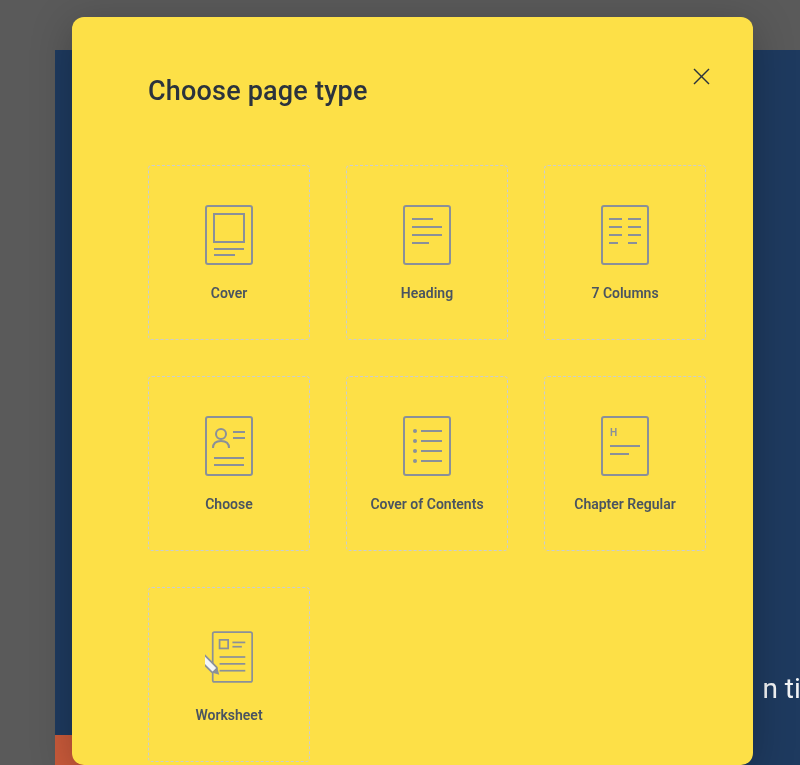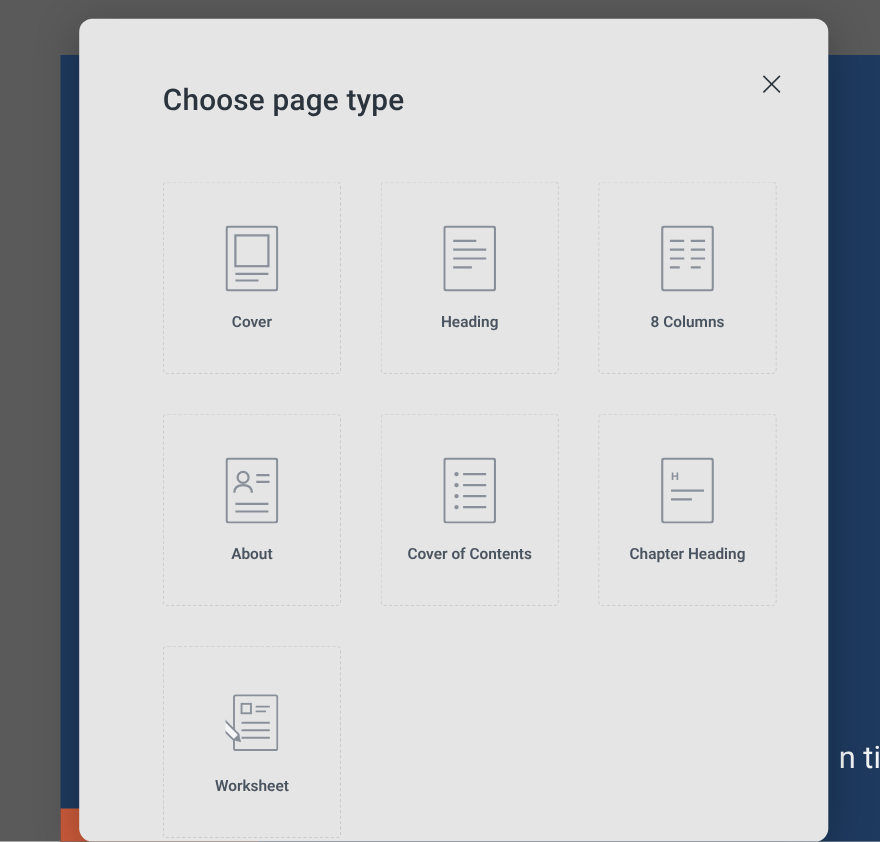--- a/index.html
+++ b/index.html
@@ -21,21 +21,21 @@
     position: absolute;
     right: -10px; bottom: 60px;
     color: #fff;
     font-size: 28px;
     opacity: 0.95;
   }
   .modal {
     position: absolute;
     left: 72px; top: 17px;
     width: 681px; height: 748px;
-    background: #e5e5e5;
+    background: #fde047;
     border-radius: 12px;
     box-shadow: 0 8px 40px rgba(0,0,0,0.25);
     padding: 30px 0 0 0;
   }
   .modal-header {
     display: flex; align-items: center; justify-content: space-between;
     padding: 28px 40px 0 76px;
   }
   .modal-title {
     font-size: 27px;
@@ -134,36 +134,36 @@
           <line x1="8" y1="14" x2="21" y2="14" stroke="#8a9099" stroke-width="2"></line>
           <line x1="8" y1="22" x2="21" y2="22" stroke="#8a9099" stroke-width="2"></line>
           <line x1="8" y1="30" x2="21" y2="30" stroke="#8a9099" stroke-width="2"></line>
           <line x1="8" y1="38" x2="17" y2="38" stroke="#8a9099" stroke-width="2"></line>
           <line x1="27" y1="14" x2="40" y2="14" stroke="#8a9099" stroke-width="2"></line>
           <line x1="27" y1="22" x2="40" y2="22" stroke="#8a9099" stroke-width="2"></line>
           <line x1="27" y1="30" x2="40" y2="30" stroke="#8a9099" stroke-width="2"></line>
           <line x1="27" y1="38" x2="36" y2="38" stroke="#8a9099" stroke-width="2"></line>
         </svg>
       </div>
-      <div class="card-label">8 Columns</div>
+      <div class="card-label">7 Columns</div>
     </div>
 
     <div class="card">
       <div class="card-icon">
         <svg width="48" height="60" viewBox="0 0 48 60">
           <rect x="1" y="1" width="46" height="58" rx="2" fill="none" stroke="#8a9099" stroke-width="2"></rect>
           <circle cx="16" cy="18" r="5" fill="none" stroke="#8a9099" stroke-width="2"></circle>
           <path d="M8 32 Q8 25 16 25 Q24 25 24 32" fill="none" stroke="#8a9099" stroke-width="2"></path>
           <line x1="28" y1="16" x2="40" y2="16" stroke="#8a9099" stroke-width="2"></line>
           <line x1="28" y1="22" x2="40" y2="22" stroke="#8a9099" stroke-width="2"></line>
           <line x1="9" y1="42" x2="39" y2="42" stroke="#8a9099" stroke-width="2"></line>
           <line x1="9" y1="49" x2="39" y2="49" stroke="#8a9099" stroke-width="2"></line>
         </svg>
       </div>
-      <div class="card-label">About</div>
+      <div class="card-label">Choose</div>
     </div>
 
     <div class="card">
       <div class="card-icon">
         <svg width="48" height="60" viewBox="0 0 48 60">
           <rect x="1" y="1" width="46" height="58" rx="2" fill="none" stroke="#8a9099" stroke-width="2"></rect>
           <circle cx="12" cy="15" r="2" fill="#8a9099"></circle>
           <line x1="18" y1="15" x2="39" y2="15" stroke="#8a9099" stroke-width="2"></line>
           <circle cx="12" cy="25" r="2" fill="#8a9099"></circle>
           <line x1="18" y1="25" x2="39" y2="25" stroke="#8a9099" stroke-width="2"></line>
@@ -178,21 +178,21 @@
 
     <div class="card">
       <div class="card-icon">
         <svg width="48" height="60" viewBox="0 0 48 60">
           <rect x="1" y="1" width="46" height="58" rx="2" fill="none" stroke="#8a9099" stroke-width="2"></rect>
           <text x="9" y="20" font-size="10" fill="#8a9099" font-family="Arial" font-weight="600">H</text>
           <line x1="9" y1="30" x2="39" y2="30" stroke="#8a9099" stroke-width="2"></line>
           <line x1="9" y1="38" x2="28" y2="38" stroke="#8a9099" stroke-width="2"></line>
         </svg>
       </div>
-      <div class="card-label">Chapter Heading</div>
+      <div class="card-label">Chapter Regular</div>
     </div>
 
     <div class="card">
       <div class="card-icon">
         <svg width="56" height="60" viewBox="0 0 56 60">
           <rect x="9" y="1" width="46" height="58" rx="2" fill="none" stroke="#8a9099" stroke-width="2"></rect>
           <rect x="17" y="10" width="10" height="10" fill="none" stroke="#8a9099" stroke-width="2"></rect>
           <line x1="32" y1="13" x2="47" y2="13" stroke="#8a9099" stroke-width="2"></line>
           <line x1="32" y1="18" x2="43" y2="18" stroke="#8a9099" stroke-width="2"></line>
           <line x1="17" y1="30" x2="47" y2="30" stroke="#8a9099" stroke-width="2"></line>

